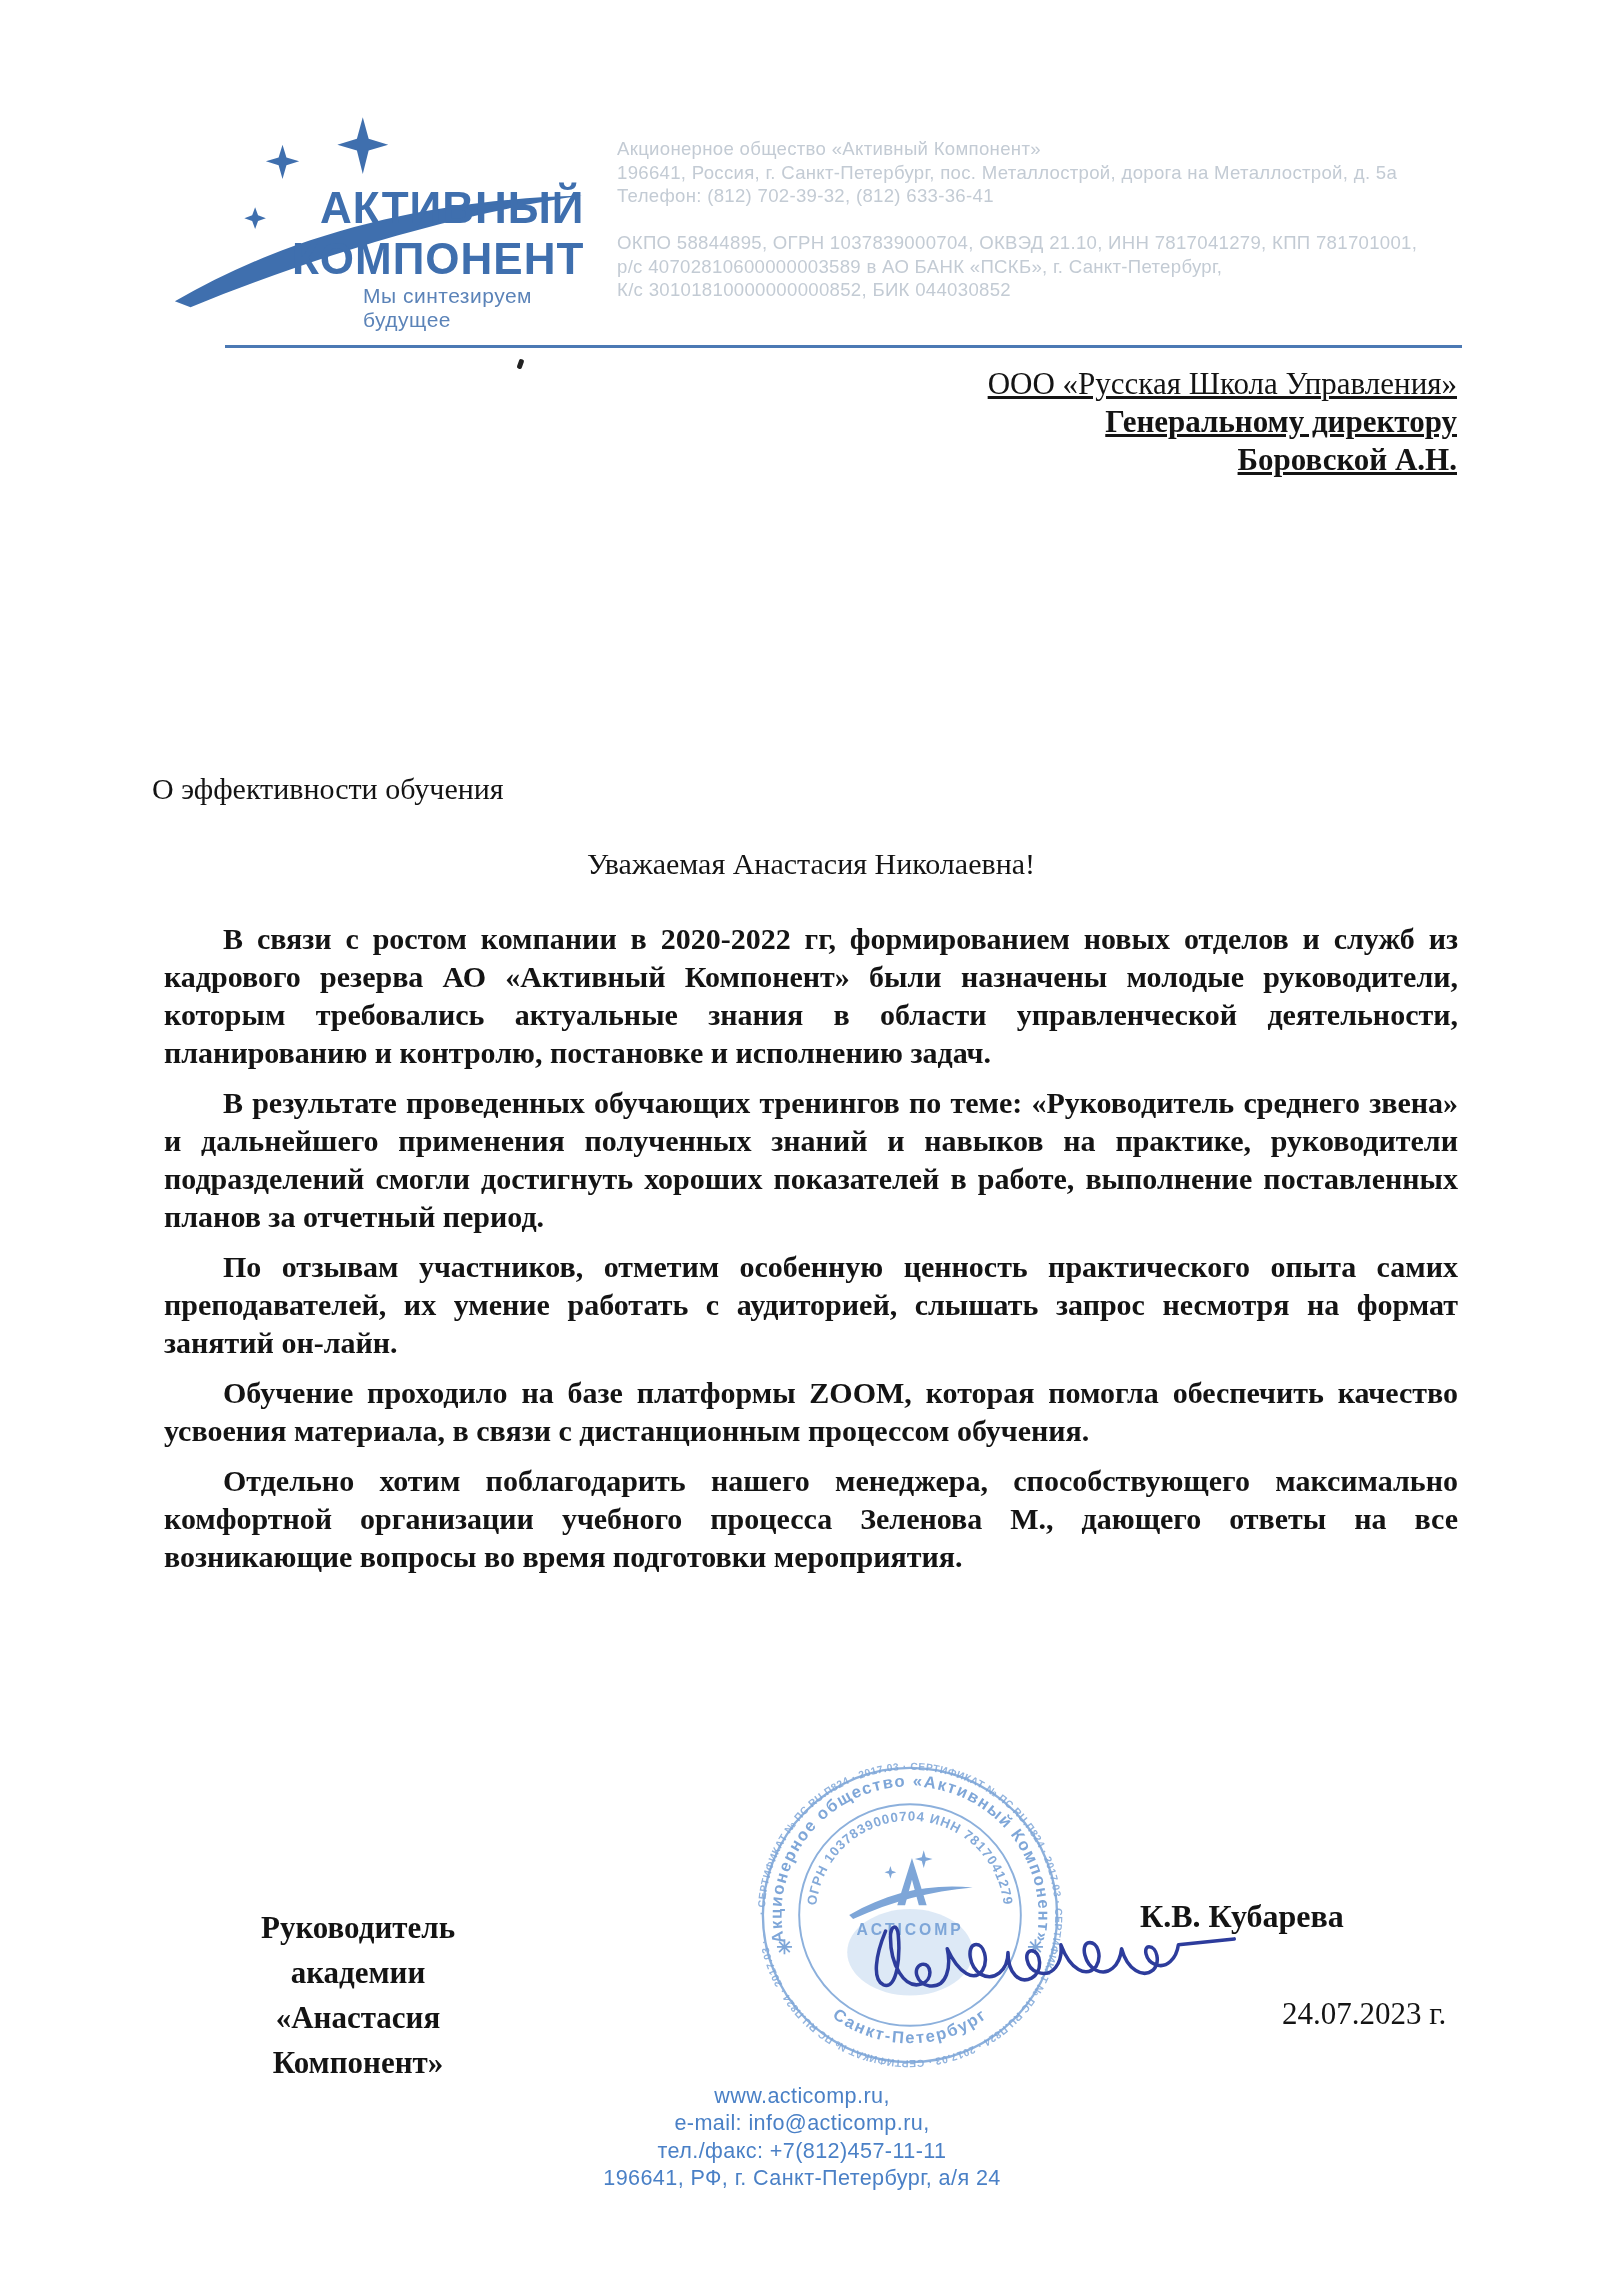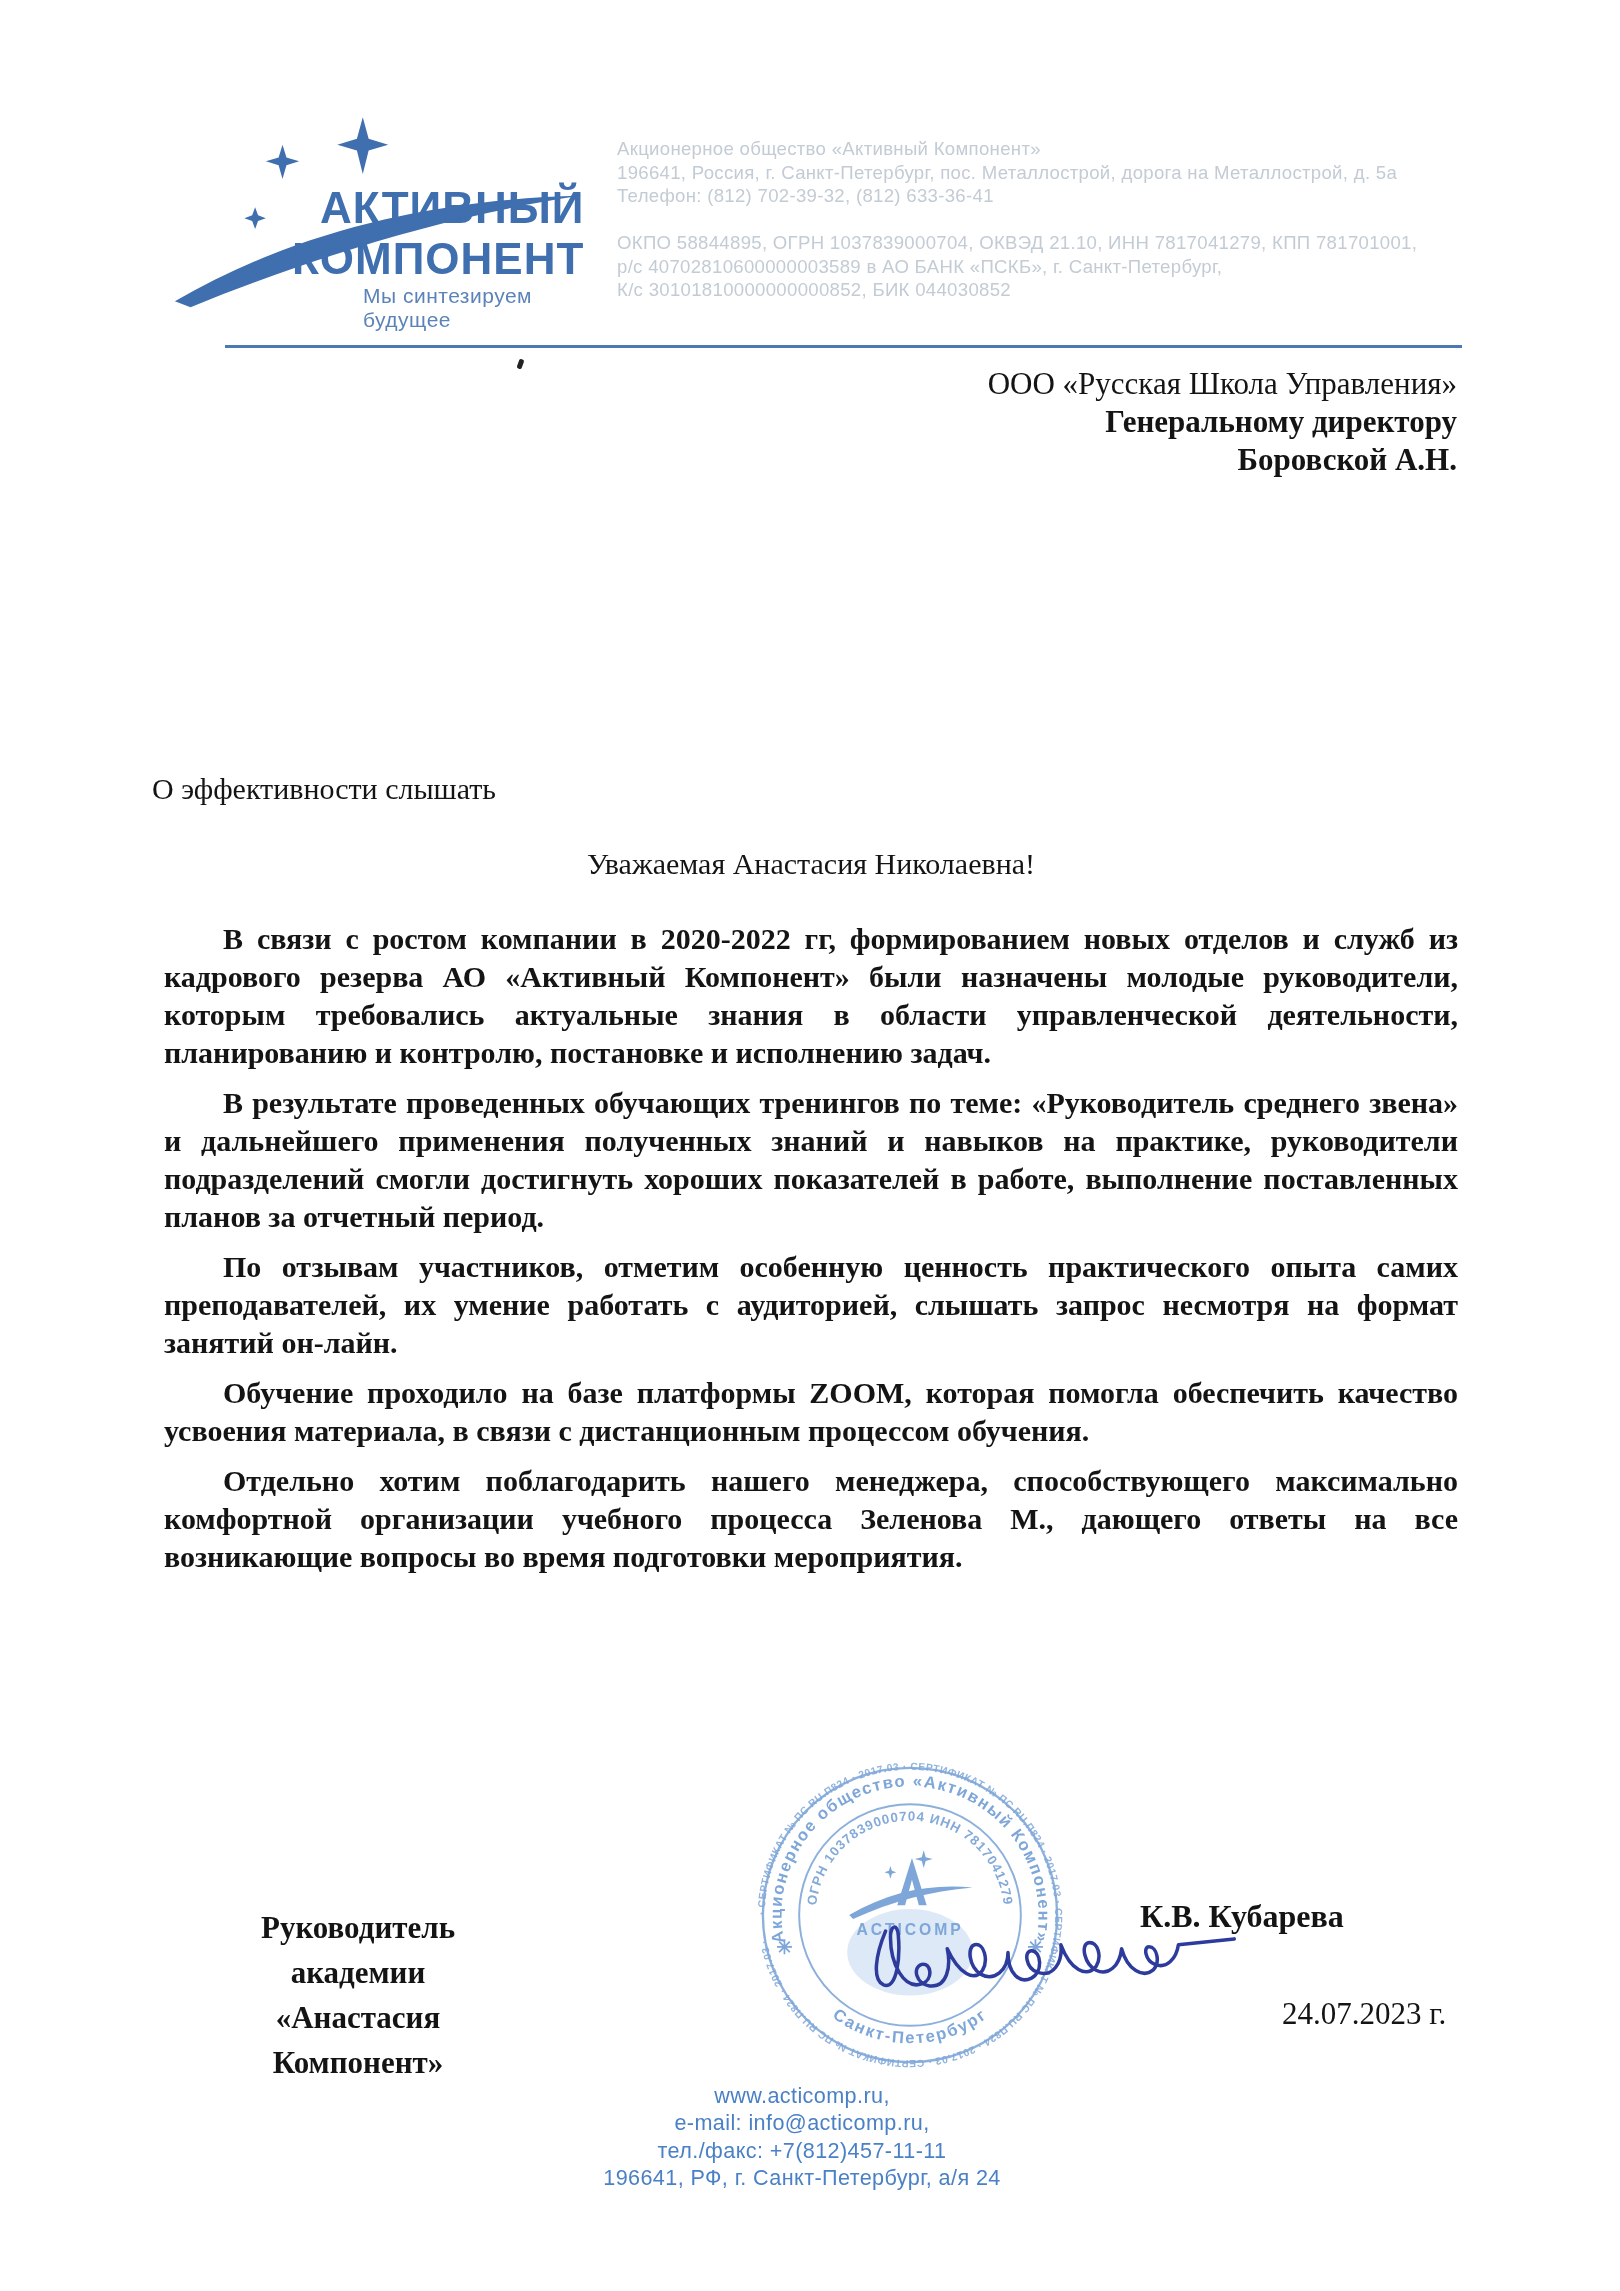--- a/index.html
+++ b/index.html
@@ -44,21 +44,21 @@
     position:absolute;left:225px;top:345px;width:1237px;height:2.9px;
     background:#4b79b4;
   }
   .scan-artifact{
     position:absolute;left:518px;top:359px;width:4.9px;height:9.8px;
     background:#222;border-radius:2px;transform:rotate(20deg);
   }
   
   .recipient{
     position:absolute;left:686px;top:365px;width:771px;
-    text-align:right;font-size:31px;line-height:38px;
+    text-align:right;font-size:31px;line-height:38px;text-decoration:underline;
   }
   .recipient .bold{font-weight:bold;}
   
   .subject{position:absolute;left:152px;top:772px;font-size:30px;}
   .salutation{
     position:absolute;left:152px;top:847px;width:1318px;
     text-align:center;font-size:30px;
   }
   .body-text{
     position:absolute;left:152px;top:908px;width:1318px;
@@ -127,21 +127,21 @@
 
   <div class="divider"></div>
   <div class="scan-artifact"></div>
 
   <div class="recipient">
     <div>ООО «Русская Школа Управления»</div>
     <div class="bold">Генеральному директору</div>
     <div class="bold">Боровской А.Н.</div>
   </div>
 
-  <div class="subject">О эффективности слышать</div>
+  <div class="subject">О эффективности обучения</div>
   <div class="salutation">Уважаемая Анастасия Николаевна!</div>
 
   <div class="body-text">
     <p>В связи с ростом компании в 2020-2022 гг, формированием новых отделов и служб из кадрового резерва АО «Активный Компонент» были назначены молодые руководители, которым требовались актуальные знания в области управленческой деятельности, планированию и контролю, постановке и исполнению задач.</p>
     <p>В результате проведенных обучающих тренингов по теме: «Руководитель среднего звена» и дальнейшего применения полученных знаний и навыков на практике, руководители подразделений смогли достигнуть хороших показателей в работе, выполнение поставленных планов за отчетный период.</p>
     <p>По отзывам участников, отметим особенную ценность практического опыта самих преподавателей, их умение работать с аудиторией, слышать запрос несмотря на формат занятий он-лайн.</p>
     <p>Обучение проходило на базе платформы ZOOM, которая помогла обеспечить качество усвоения материала, в связи с дистанционным процессом обучения.</p>
     <p>Отдельно хотим поблагодарить нашего менеджера, способствующего максимально комфортной организации учебного процесса Зеленова М., дающего ответы на все возникающие вопросы во время подготовки мероприятия.</p>
   </div>
 

